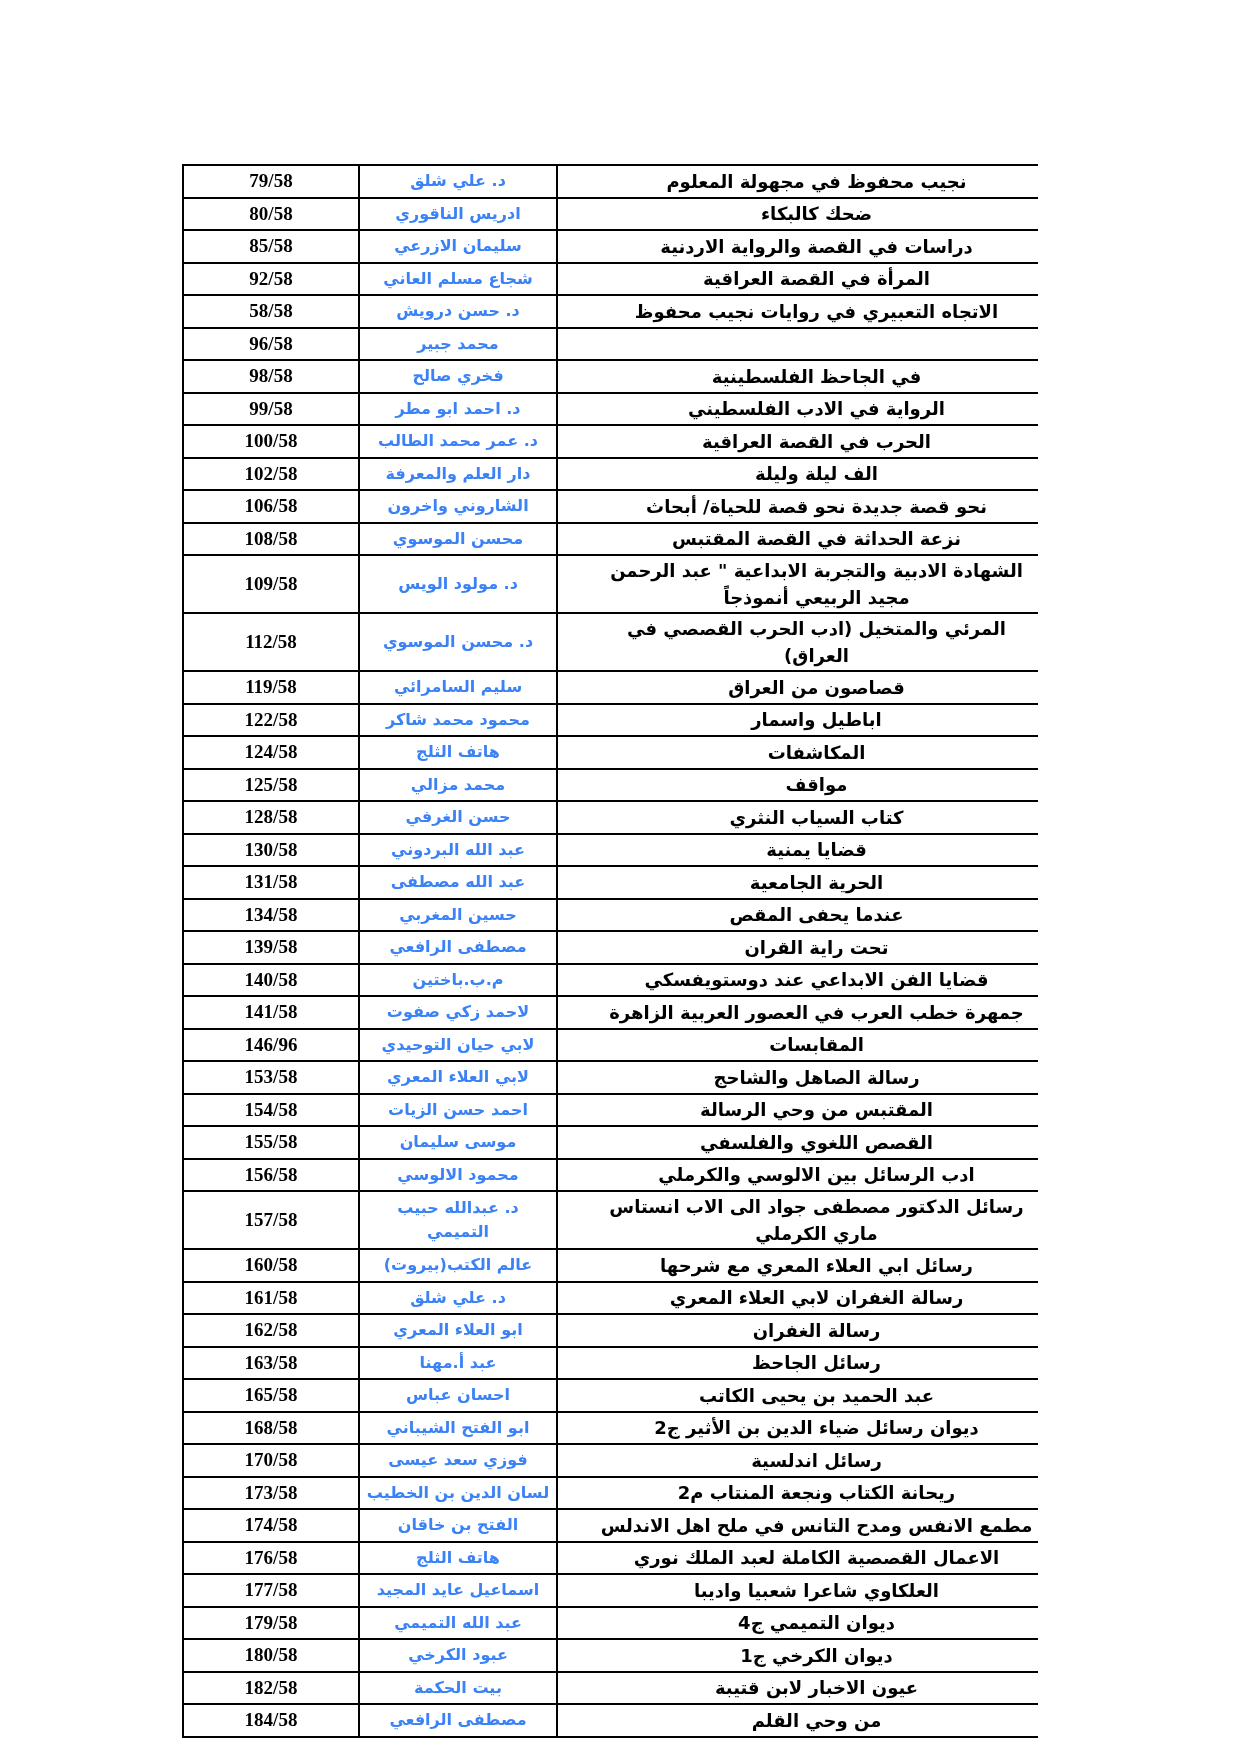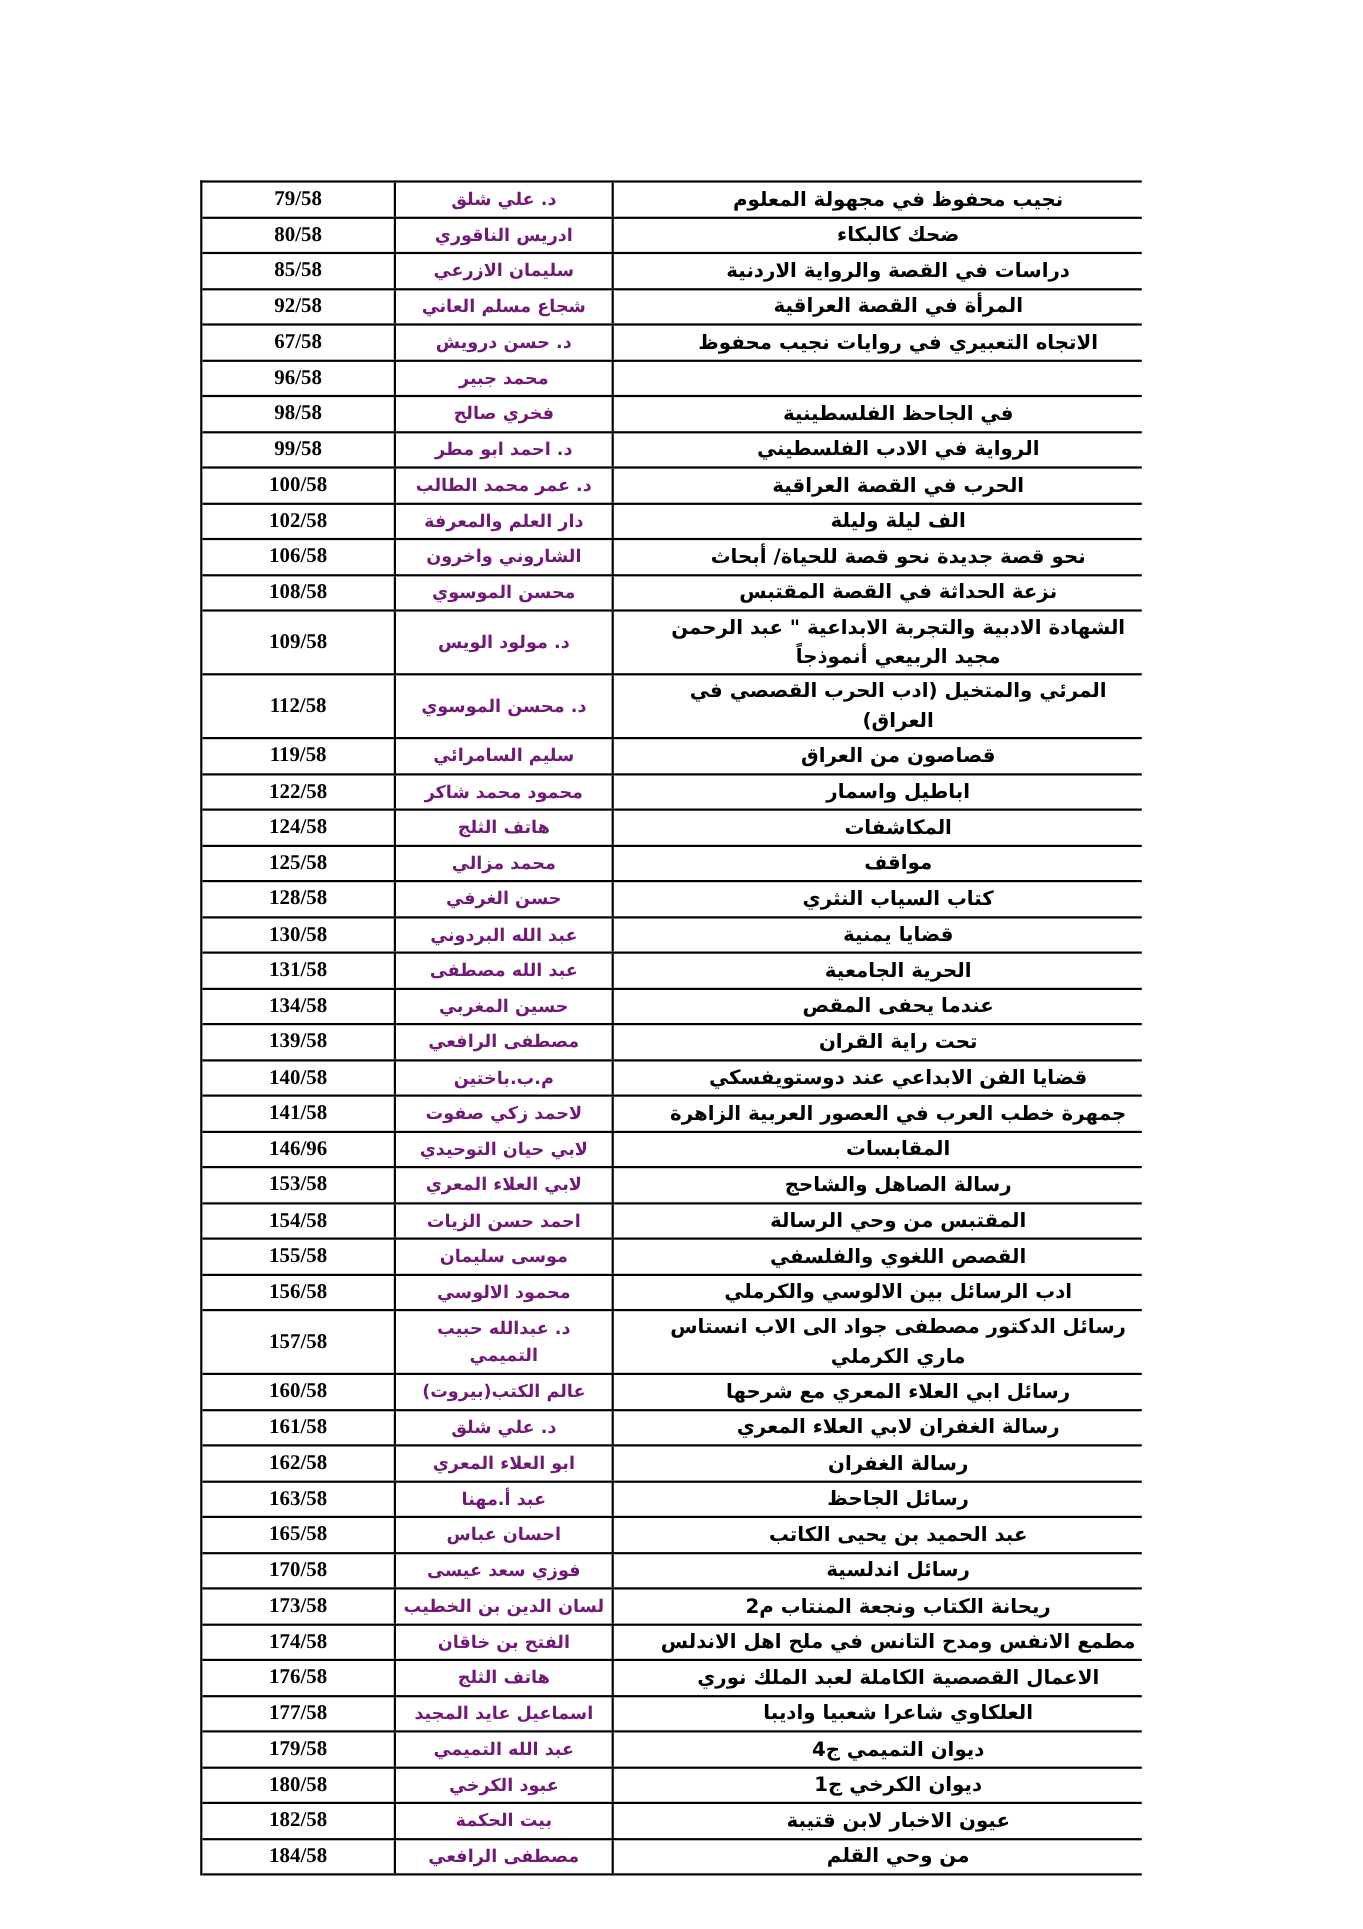--- a/index.html
+++ b/index.html
@@ -51,21 +51,21 @@
     color: #000;
     text-align: center;
   }
   .cell.author {
     width: 198px;
     flex: 0 0 198px;
     border-right: 2px solid #000;
     font-weight: bold;
     font-size: 16px;
     direction: rtl;
-    color: #701a75;
+    color: #3b82f6;
   }
   .cell.title {
     flex: 1 1 auto;
     font-weight: bold;
     font-size: 18px;
     direction: rtl;
     color: #000;
     padding-left: 42px;
   }
 </style>
@@ -88,21 +88,21 @@
         <div class="cell number">85/58</div>
         <div class="cell author">سليمان الازرعي</div>
         <div class="cell title">دراسات في القصة والرواية الاردنية</div>
       </div>
       <div class="row">
         <div class="cell number">92/58</div>
         <div class="cell author">شجاع مسلم العاني</div>
         <div class="cell title">المرأة في القصة العراقية</div>
       </div>
       <div class="row">
-        <div class="cell number">67/58</div>
+        <div class="cell number">58/58</div>
         <div class="cell author">د. حسن درويش</div>
         <div class="cell title">الاتجاه التعبيري في روايات نجيب محفوظ</div>
       </div>
       <div class="row">
         <div class="cell number">96/58</div>
         <div class="cell author">محمد جبير</div>
       </div>
       <div class="row">
         <div class="cell number">98/58</div>
         <div class="cell author">فخري صالح</div>
@@ -245,20 +245,25 @@
       </div>
       <div class="row">
         <div class="cell number">163/58</div>
         <div class="cell author">عبد أ.مهنا</div>
         <div class="cell title">رسائل الجاحظ</div>
       </div>
       <div class="row">
         <div class="cell number">165/58</div>
         <div class="cell author">احسان عباس</div>
         <div class="cell title">عبد الحميد بن يحيى الكاتب</div>
+      </div>
+      <div class="row">
+        <div class="cell number">168/58</div>
+        <div class="cell author">ابو الفتح الشيباني</div>
+        <div class="cell title">ديوان رسائل ضياء الدين بن الأثير ج2</div>
       </div>
       <div class="row">
         <div class="cell number">170/58</div>
         <div class="cell author">فوزي سعد عيسى</div>
         <div class="cell title">رسائل اندلسية</div>
       </div>
       <div class="row">
         <div class="cell number">173/58</div>
         <div class="cell author">لسان الدين بن الخطيب</div>
         <div class="cell title">ريحانة الكتاب ونجعة المنتاب م2</div>

